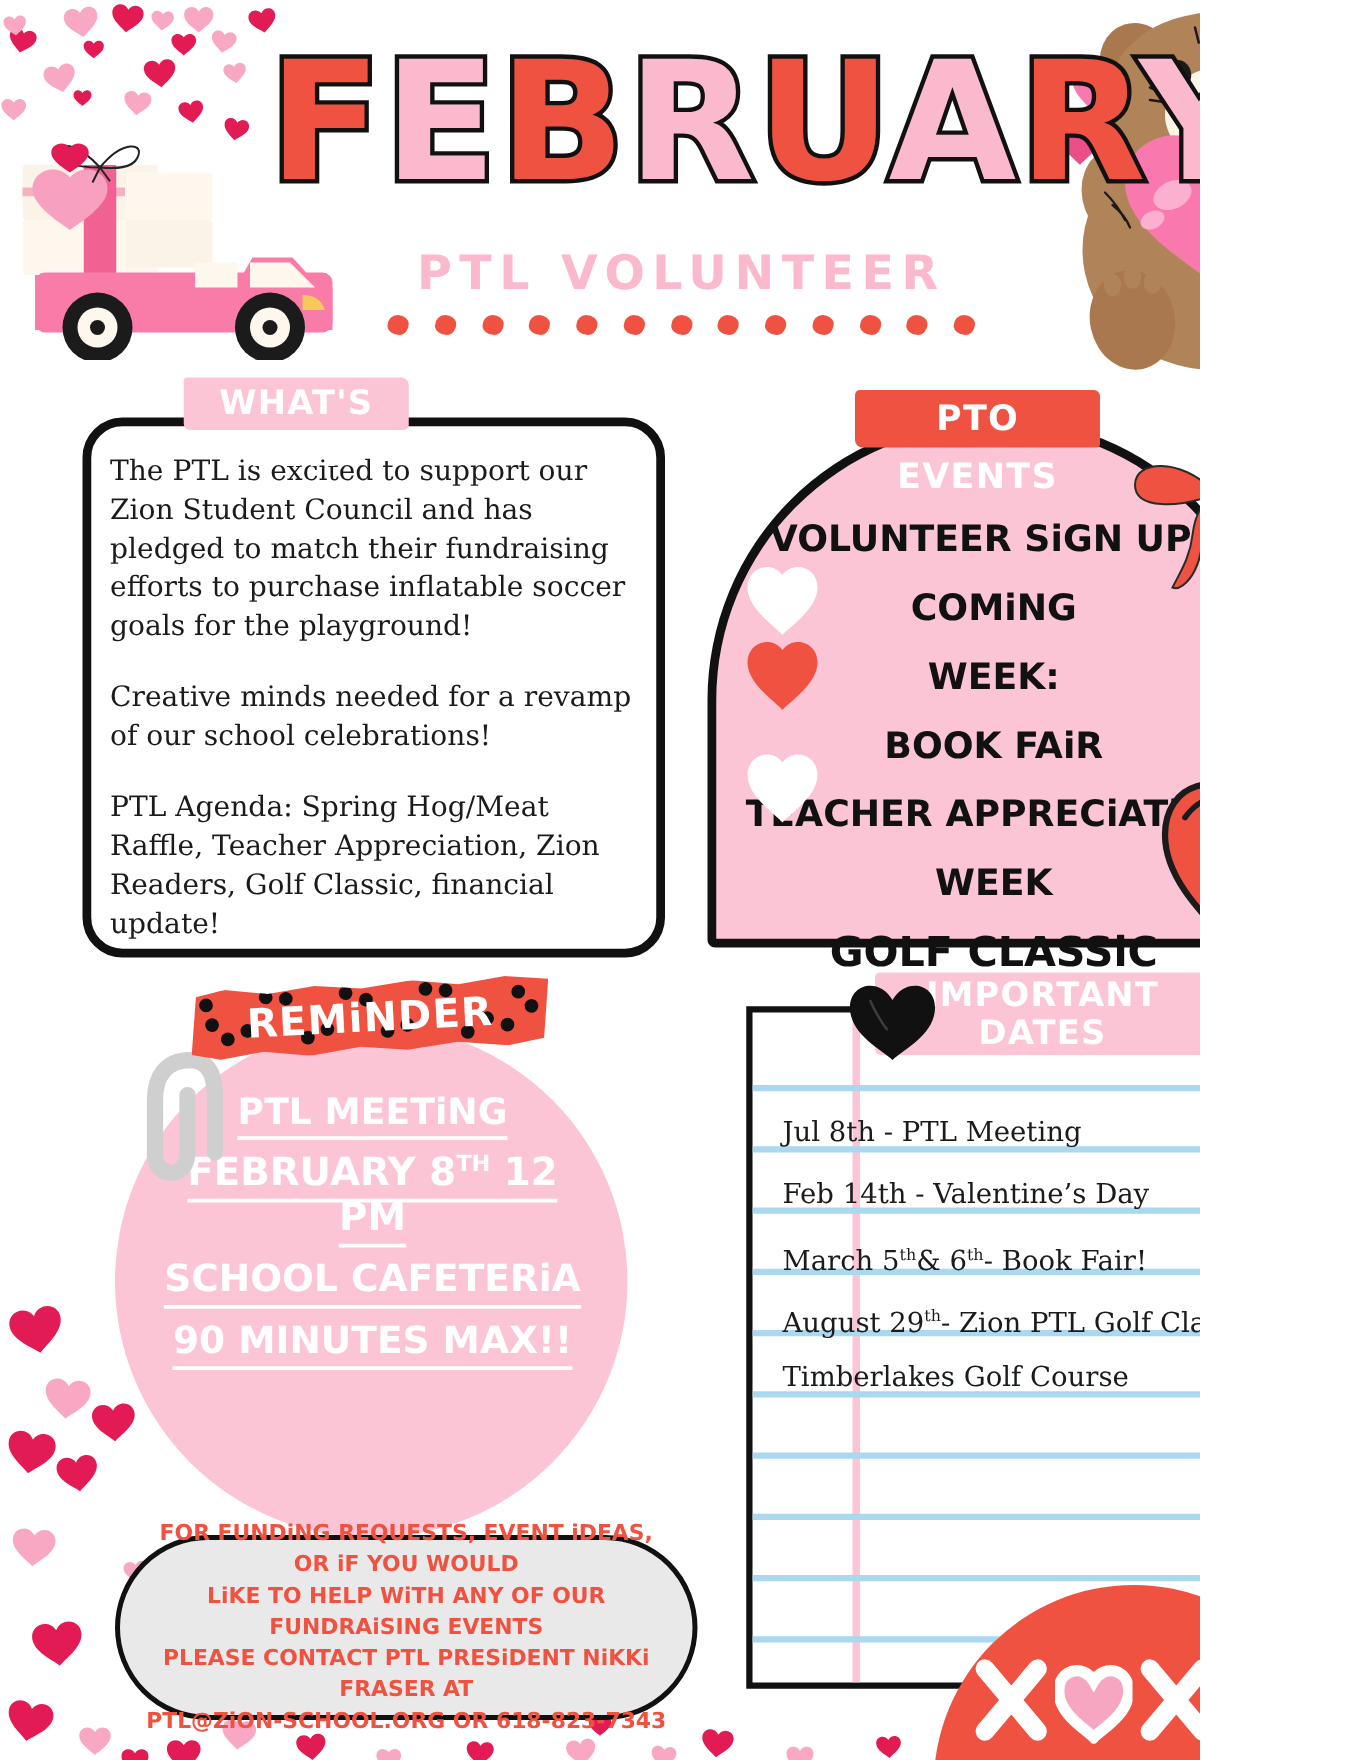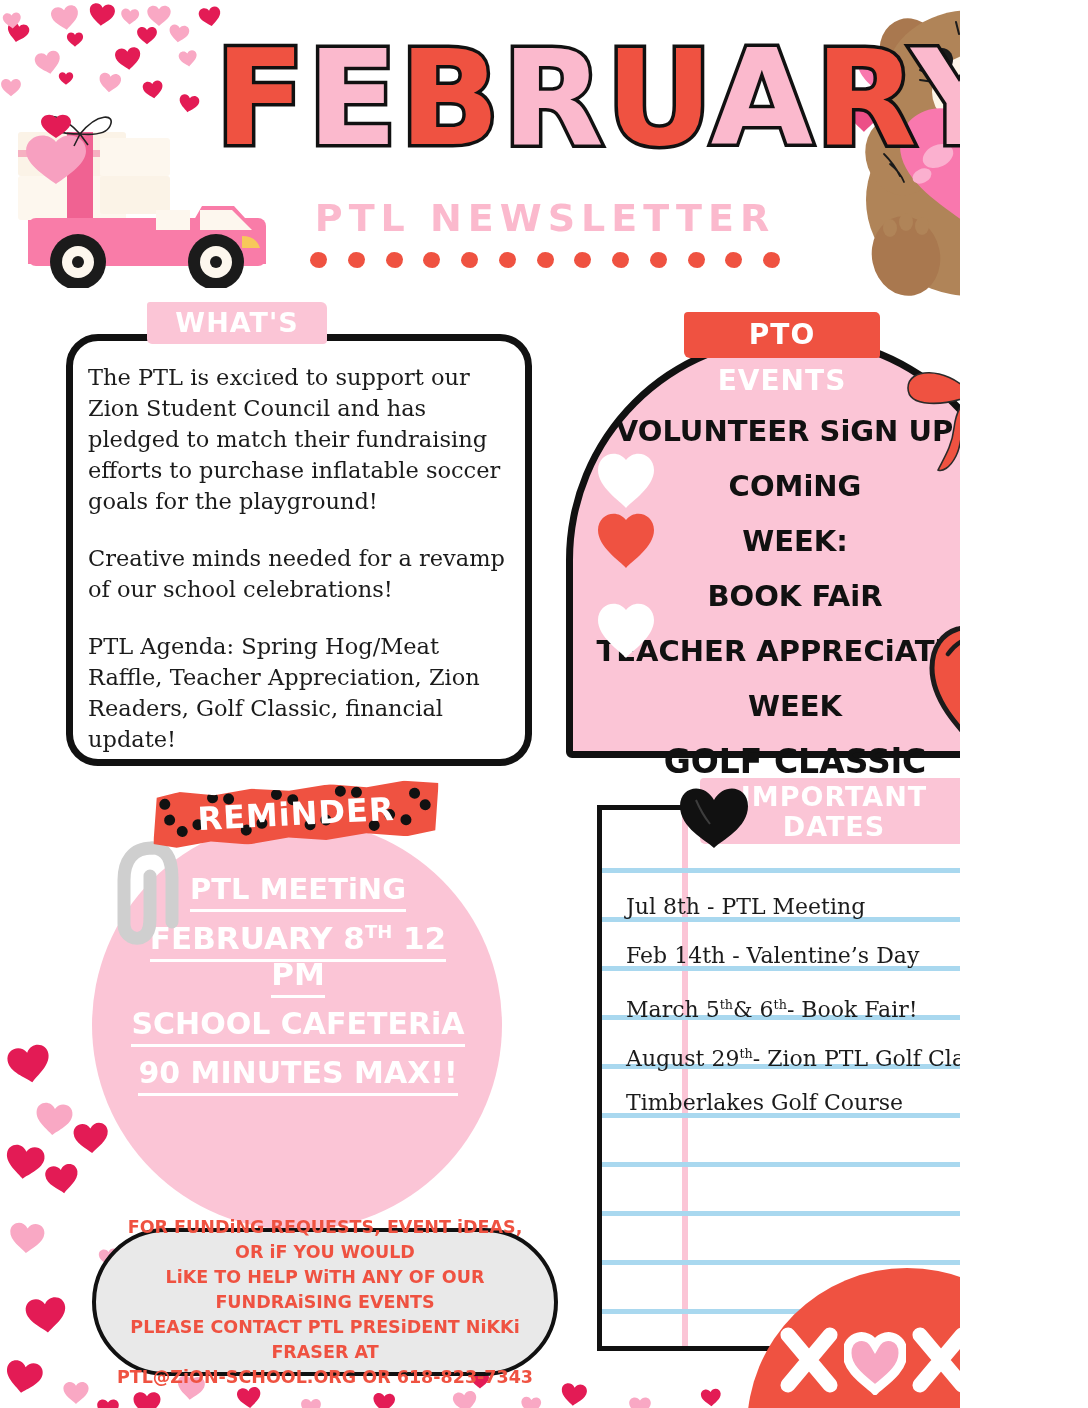--- a/index.html
+++ b/index.html
@@ -532,21 +532,21 @@
       <path d="M226 132 q10 20 4 42"></path>
     </g>
   </svg>
 
   <svg style="position:absolute;left:846px;top:34px;" width="62" height="100" viewBox="0 0 62 100">
     <path d="M34 22 c-7-10 -22-5 -22 8 c0 13 17 24 22 30 c5-6 22-17 22-30 c0-13-15-18-22-8z" fill="#f978ae"></path>
     <path d="M18 66 c-6-8 -18-4 -18 7 c0 11 14 20 18 25 c4-5 18-14 18-25 c0-11-12-15-18-7z" fill="#ec4f87"></path>
   </svg>
 
   <div class="hdr-title" id="title-holder"><span class="c-red">F</span><span class="c-pink">E</span><span class="c-red">B</span><span class="c-pink">R</span><span class="c-red">U</span><span class="c-pink">A</span><span class="c-red">R</span><span class="c-pink">Y</span></div>
-  <div class="hdr-sub">PTL NEWSLETTER</div>
+  <div class="hdr-sub">PTL VOLUNTEER</div>
   <div class="dotrow" id="dotrow">
       <i></i>
       <i></i>
       <i></i>
       <i></i>
       <i></i>
       <i></i>
       <i></i>
       <i></i>
       <i></i>

